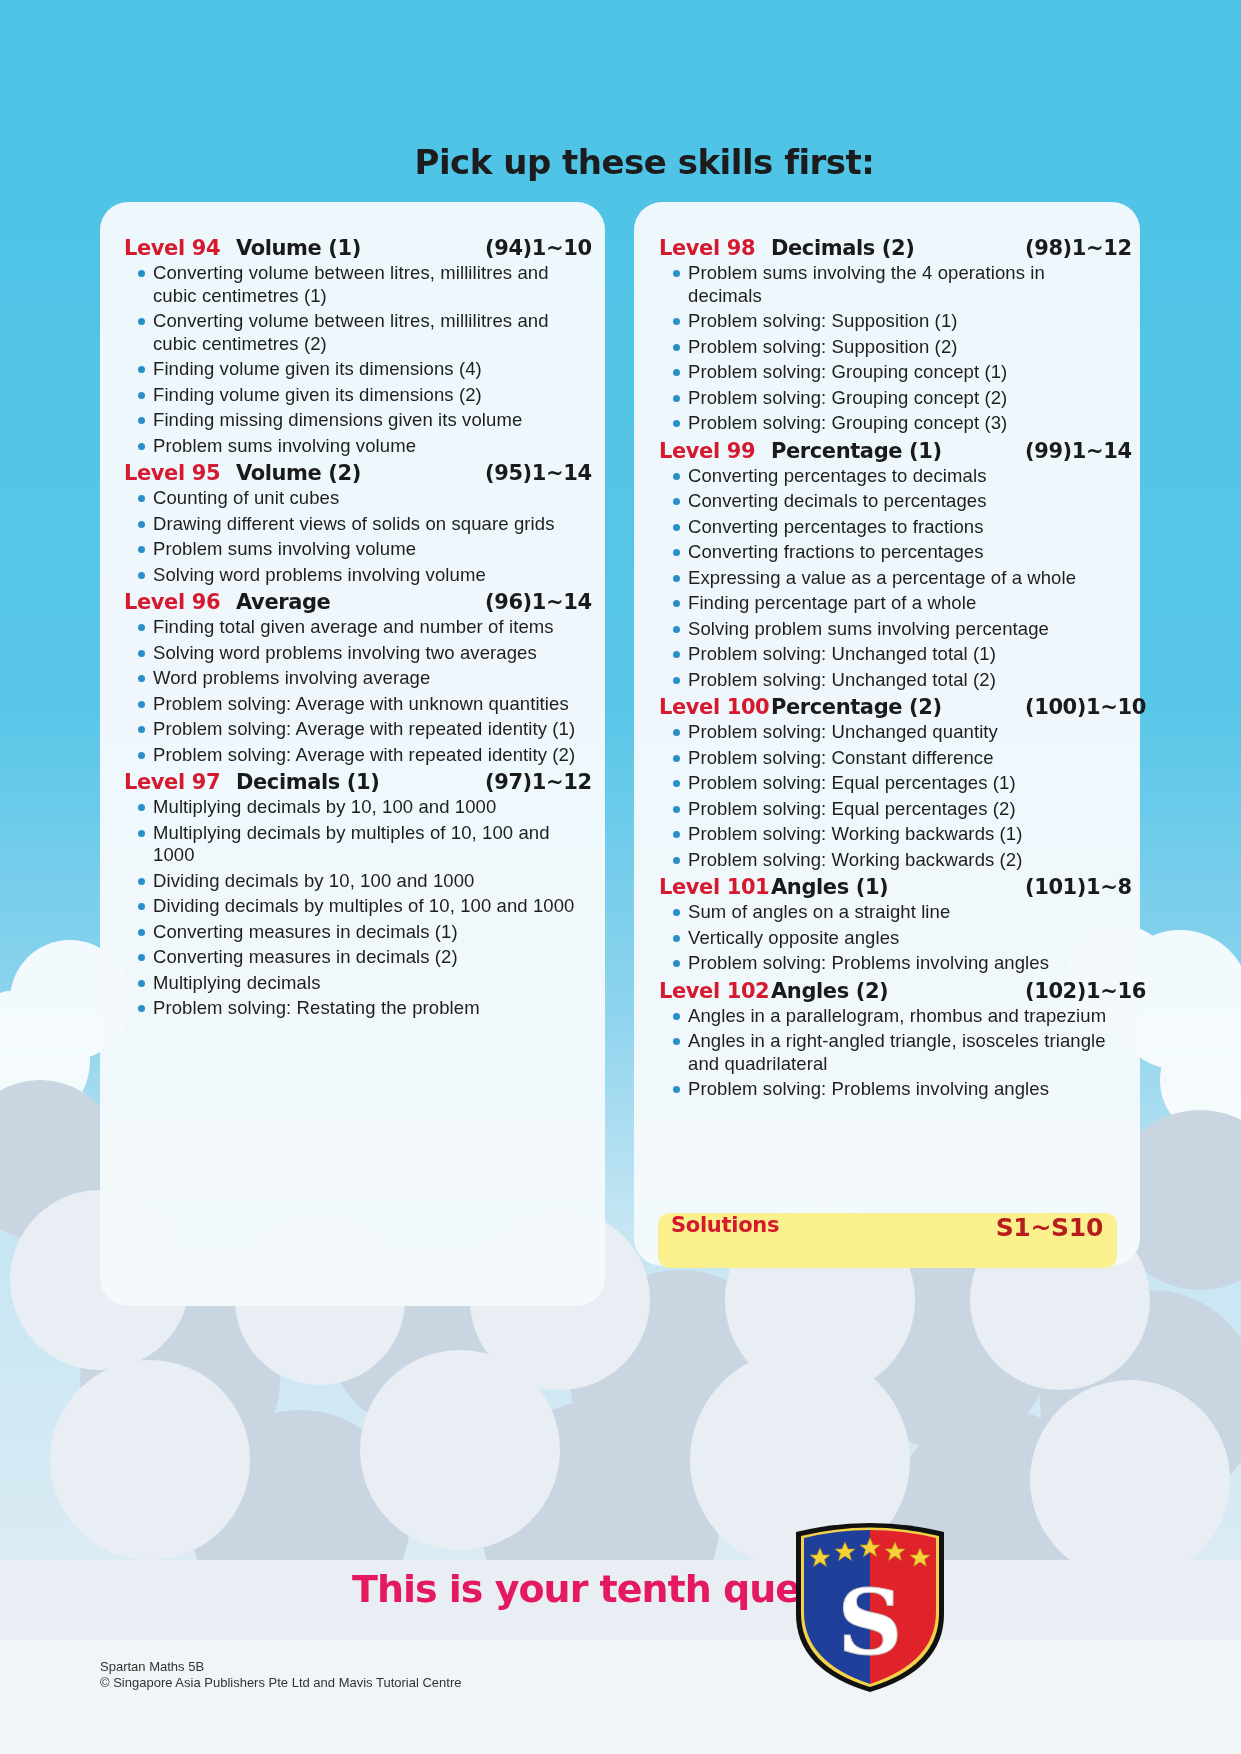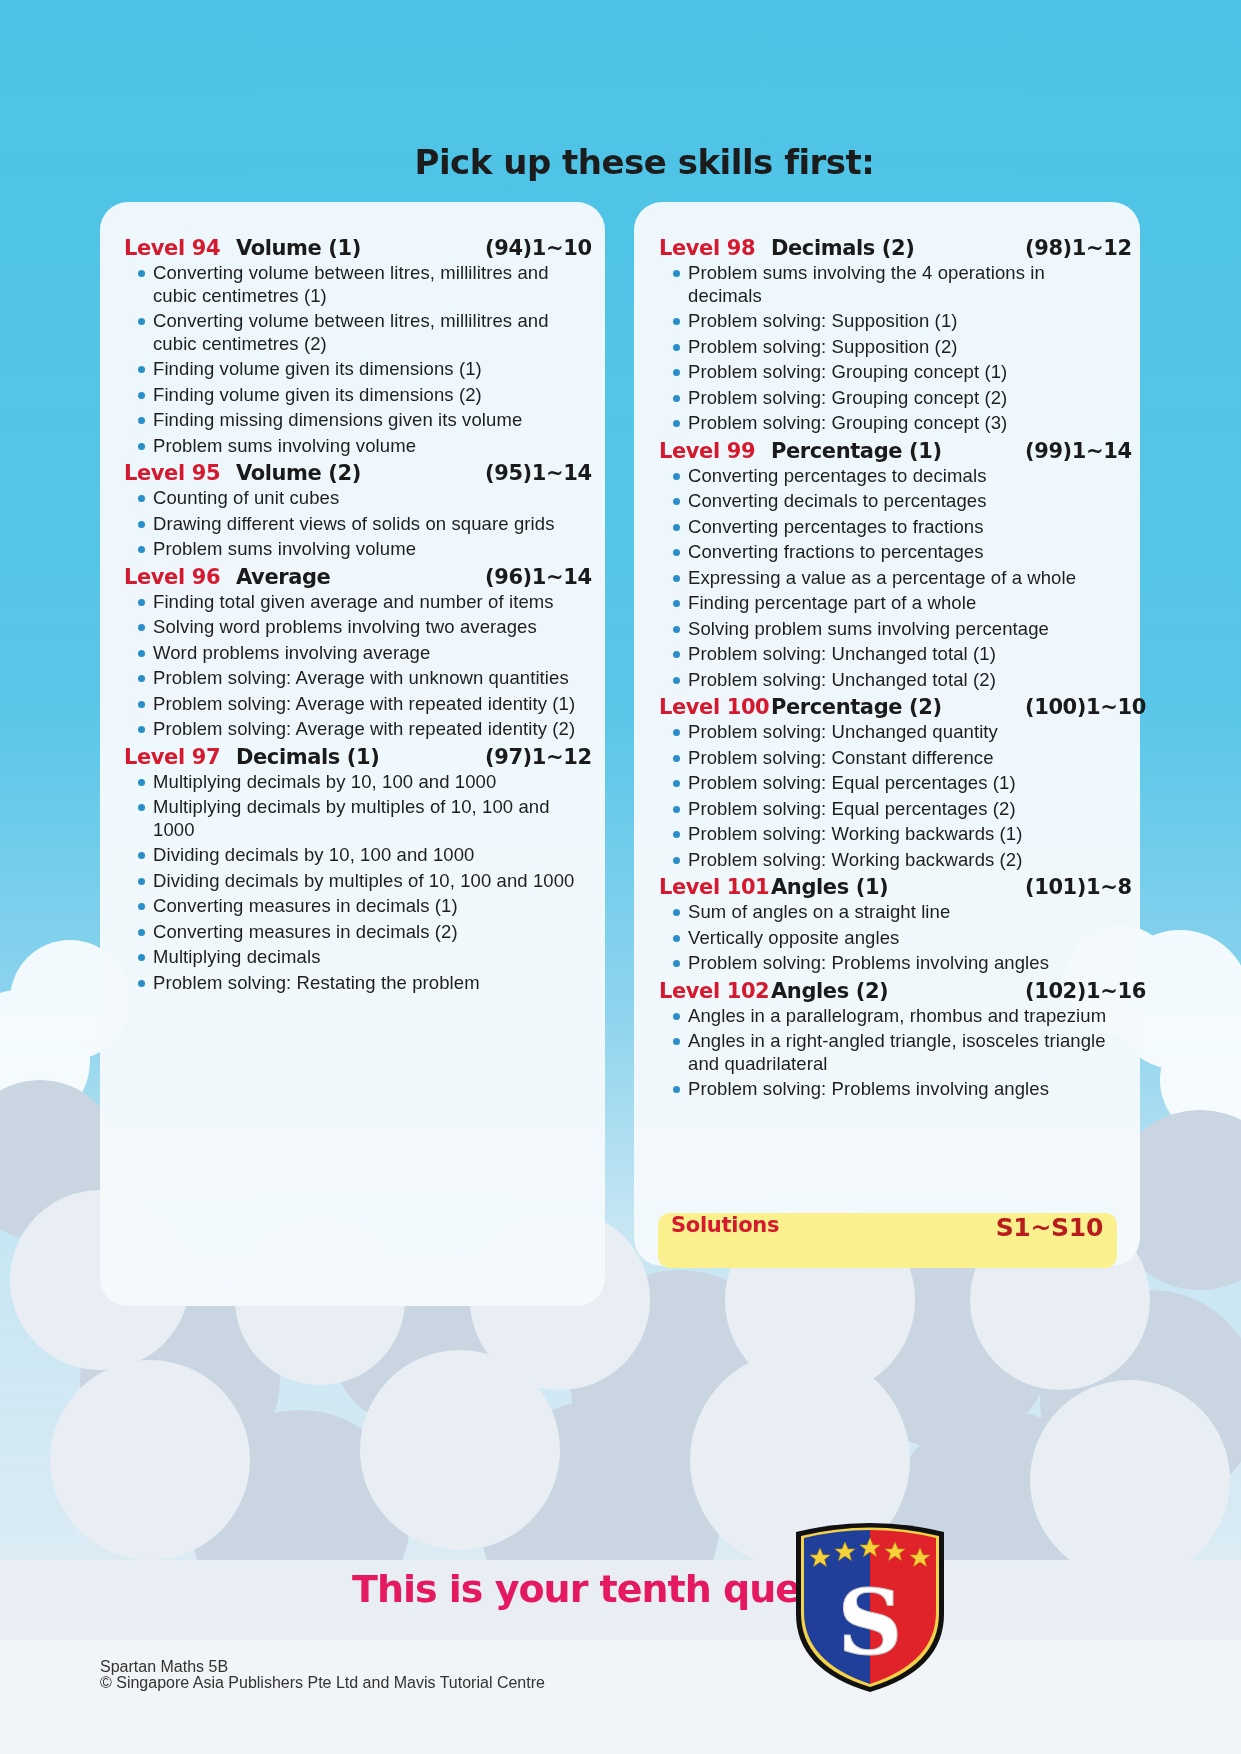--- a/index.html
+++ b/index.html
@@ -47,21 +47,21 @@
     background: #fbf08e; border-radius: 12px; display: flex; align-items: flex-start;
     justify-content: space-between; padding: 0 14px 0 13px;
   }
   .solutions-label { color: #d5192e; font-weight: bold; font-size: 21px; font-family: "DejaVu Sans", sans-serif; letter-spacing: -0.3px; }
   .solutions-pages { color: #b91c1c; font-weight: bold; font-size: 25px; font-family: "DejaVu Sans", sans-serif; letter-spacing: -0.3px; }
   .quest-text {
     position: absolute; left: 352px; top: 1567px; font-family: "DejaVu Sans", sans-serif;
     font-weight: bold; font-size: 38px; color: #e5195f; letter-spacing: -1px; z-index: 3;
   }
   .badge { position: absolute; left: 790px; top: 1522px; width: 160px; height: 170px; z-index: 3; }
-  .footer { position: absolute; left: 100px; top: 1659px; font-size: 16px; color: #333; line-height: 16px; z-index: 3; }
+  .footer { position: absolute; left: 100px; top: 1659px; font-size: 13px; color: #333; line-height: 16px; z-index: 3; }
 </style>
 </head>
 <body>
 
 <svg class="clouds" viewBox="0 0 1241 1754" xmlns="http://www.w3.org/2000/svg">
   <g fill="#ffffff" opacity="0.9">
     <circle cx="20" cy="1060" r="70"></circle>
     <circle cx="70" cy="1000" r="60"></circle>
     <circle cx="1180" cy="1000" r="70"></circle>
     <circle cx="1120" cy="980" r="55"></circle>
@@ -101,37 +101,38 @@
 
     <div class="level">
       <div class="level-head">
         <span class="level-num">Level 94</span>
         <span class="level-name">Volume (1)</span>
         <span class="level-pages">(94)1~10</span>
       </div>
       <ul class="skills">
         <li><span class="dot"></span><span>Converting volume between litres, millilitres and cubic centimetres (1)</span></li>
         <li><span class="dot"></span><span>Converting volume between litres, millilitres and cubic centimetres (2)</span></li>
-        <li><span class="dot"></span><span>Finding volume given its dimensions (1)</span></li>
+        <li><span class="dot"></span><span>Finding volume given its dimensions (4)</span></li>
         <li><span class="dot"></span><span>Finding volume given its dimensions (2)</span></li>
         <li><span class="dot"></span><span>Finding missing dimensions given its volume</span></li>
         <li><span class="dot"></span><span>Problem sums involving volume</span></li>
       </ul>
     </div>
 
     <div class="level">
       <div class="level-head">
         <span class="level-num">Level 95</span>
         <span class="level-name">Volume (2)</span>
         <span class="level-pages">(95)1~14</span>
       </div>
       <ul class="skills">
         <li><span class="dot"></span><span>Counting of unit cubes</span></li>
         <li><span class="dot"></span><span>Drawing different views of solids on square grids</span></li>
         <li><span class="dot"></span><span>Problem sums involving volume</span></li>
+        <li><span class="dot"></span><span>Solving word problems involving volume</span></li>
       </ul>
     </div>
 
     <div class="level">
       <div class="level-head">
         <span class="level-num">Level 96</span>
         <span class="level-name">Average</span>
         <span class="level-pages">(96)1~14</span>
       </div>
       <ul class="skills">

